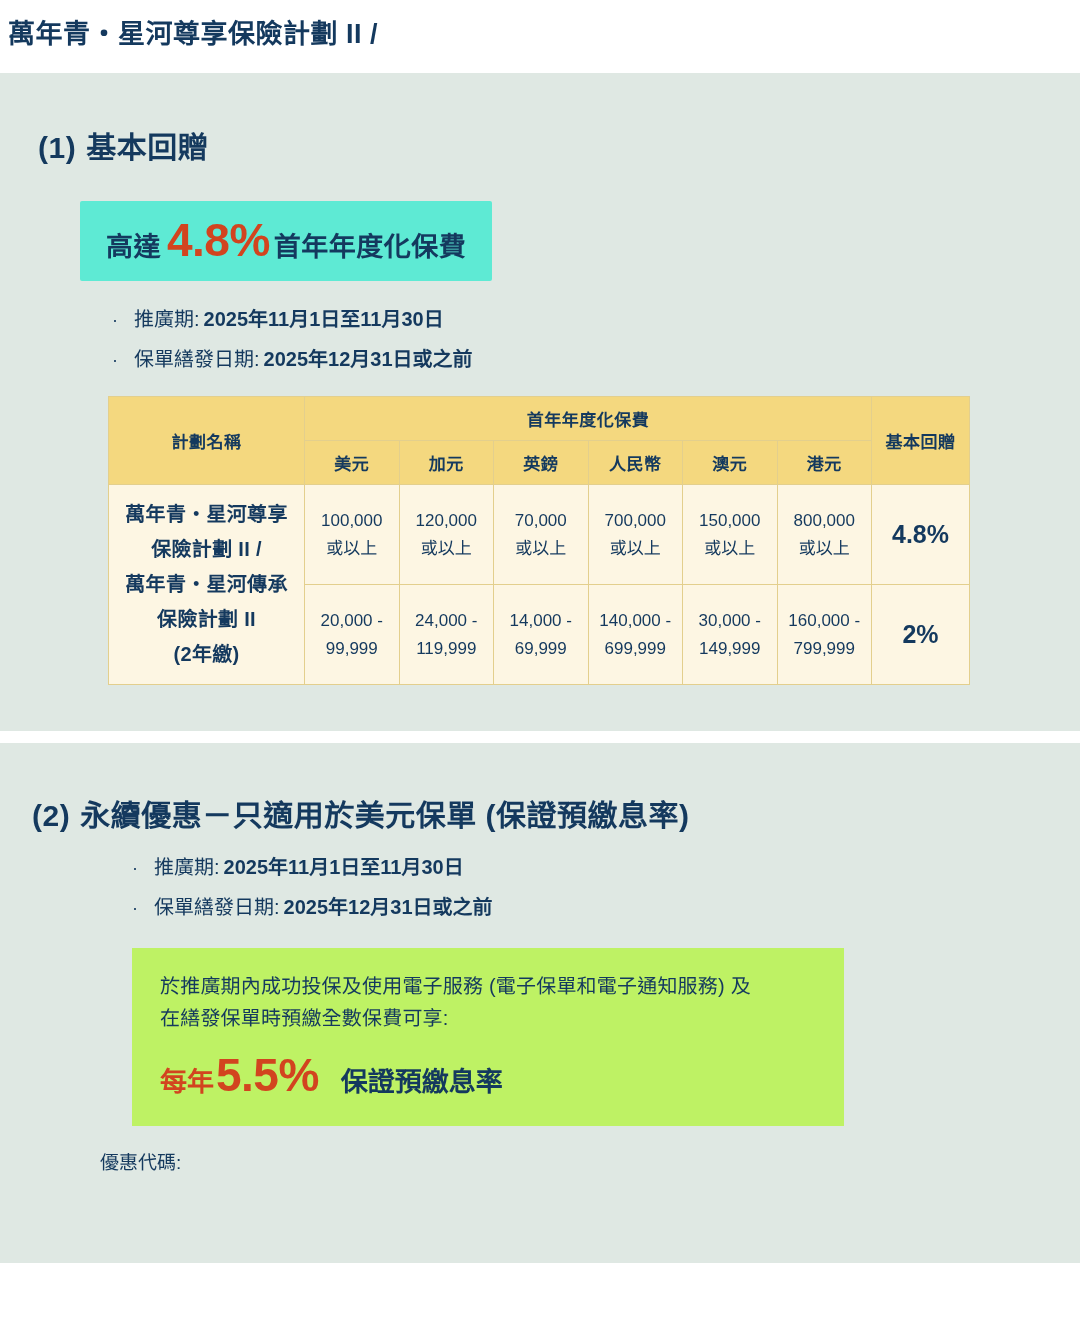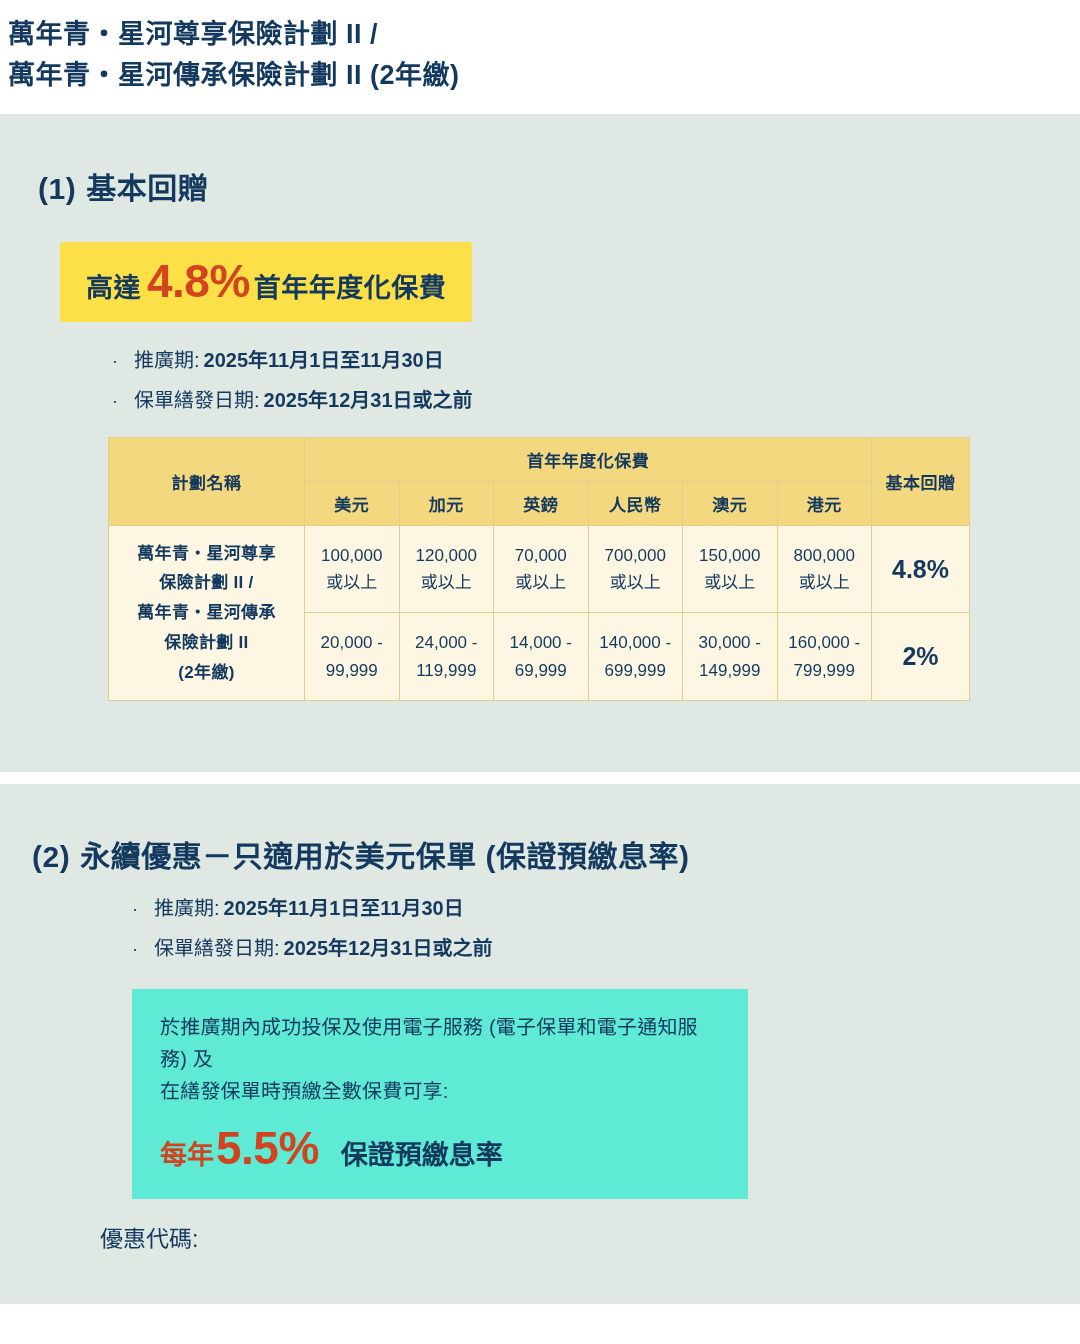--- a/index.html
+++ b/index.html
@@ -43,22 +43,22 @@
     color: #14395e;
     font-weight: bold;
     letter-spacing: .5px;
   }
   .sec1 .sec-heading { padding: 28px 0 0 38px; font-size: 30px; }
   .sec2 .sec-heading { padding: 26px 0 0 32px; font-size: 30px; }
   .sec-heading .num { margin-right: 10px; }
 
   
   .rate-banner {
-    margin: 34px 0 0 60px;
-    background: #fde047;
+    margin: 34px 0 0 80px;
+    background: #5eead4;
     display: inline-flex;
     align-items: baseline;
     padding: 12px 26px 14px 26px;
     border-radius: 2px;
   }
   .rate-banner .pre {
     color: #14395e; font-weight: bold; font-size: 27px; letter-spacing: .5px;
   }
   .rate-banner .big {
     color: #d2441f; font-weight: bold; font-size: 46px; margin: 0 4px 0 6px;
@@ -104,43 +104,43 @@
     font-size: 17px;
     padding: 9px 4px;
     letter-spacing: .5px;
   }
   .col-plan { width: 196px; }
   .col-cur  { width: 100px; margin-left: 20px; }
   .col-bonus{ width: 98px; }
   td.plan-cell {
     background: #fdf6e3;
     font-weight: bold;
-    font-size: 17px;
+    font-size: 20px;
     line-height: 1.75;
     padding: 12px 6px;
     letter-spacing: .3px;
   }
   td.amt {
     font-size: 17px;
     line-height: 1.6;
     padding: 16px 4px;
     color: #14395e;
   }
   td.amt .l2 { display: block; }
   td.bonus {
     font-size: 25px;
     font-weight: bold;
     color: #d2441f;
   }
 
   
   .promo-box {
     margin: 26px 0 0 132px;
-    width: 616px;
-    background: #5eead4;
+    width: 712px;
+    background: #bef264;
     padding: 22px 28px 24px 28px;
   }
   .promo-box .desc {
     color: #14395e;
     font-size: 20px;
     line-height: 1.6;
     letter-spacing: .2px;
   }
   .promo-box .desc .l2 { display: block; }
   .promo-rate {
@@ -148,34 +148,33 @@
     display: flex; align-items: baseline;
   }
   .promo-rate .pre { color: #d2441f; font-weight: bold; font-size: 27px; }
   .promo-rate .big { color: #d2441f; font-weight: bold; font-size: 46px; margin-left: 2px; letter-spacing: -.5px;}
   .promo-rate .post { color: #14395e; font-weight: bold; font-size: 27px; margin-left: 22px; }
 
   
   .codes { margin: 22px 0 0 100px; }
   .code-row {
     display: flex; align-items: flex-start;
-    color: #14395e; font-size: 23px; line-height: 1.6; margin-bottom: 8px; margin-top: 20px;
+    color: #14395e; font-size: 19px; line-height: 1.6; margin-bottom: 8px; margin-top: 20px;
   }
   .code-row .klabel { font-weight: normal; width: 140px; flex: 0 0 140px; }
   .code-row .kval { font-weight: bold; letter-spacing: .2px; }
   .code-row.indented .klabel { visibility: hidden; }
 </style>
 </head>
 <body>
 
 <div class="page">
 
   <div class="doc-title">
     <span class="line">萬年青・星河尊享保險計劃 II /</span>
-    <span class="line">萬年青・星河傳承保險計劃 II (2年繳)</span>
   </div>
 
   <div class="panel sec1">
 
     <div class="sec-heading">
       <span class="num">(1)</span>
       <span>基本回贈</span>
     </div>
 
     <div class="rate-banner">

